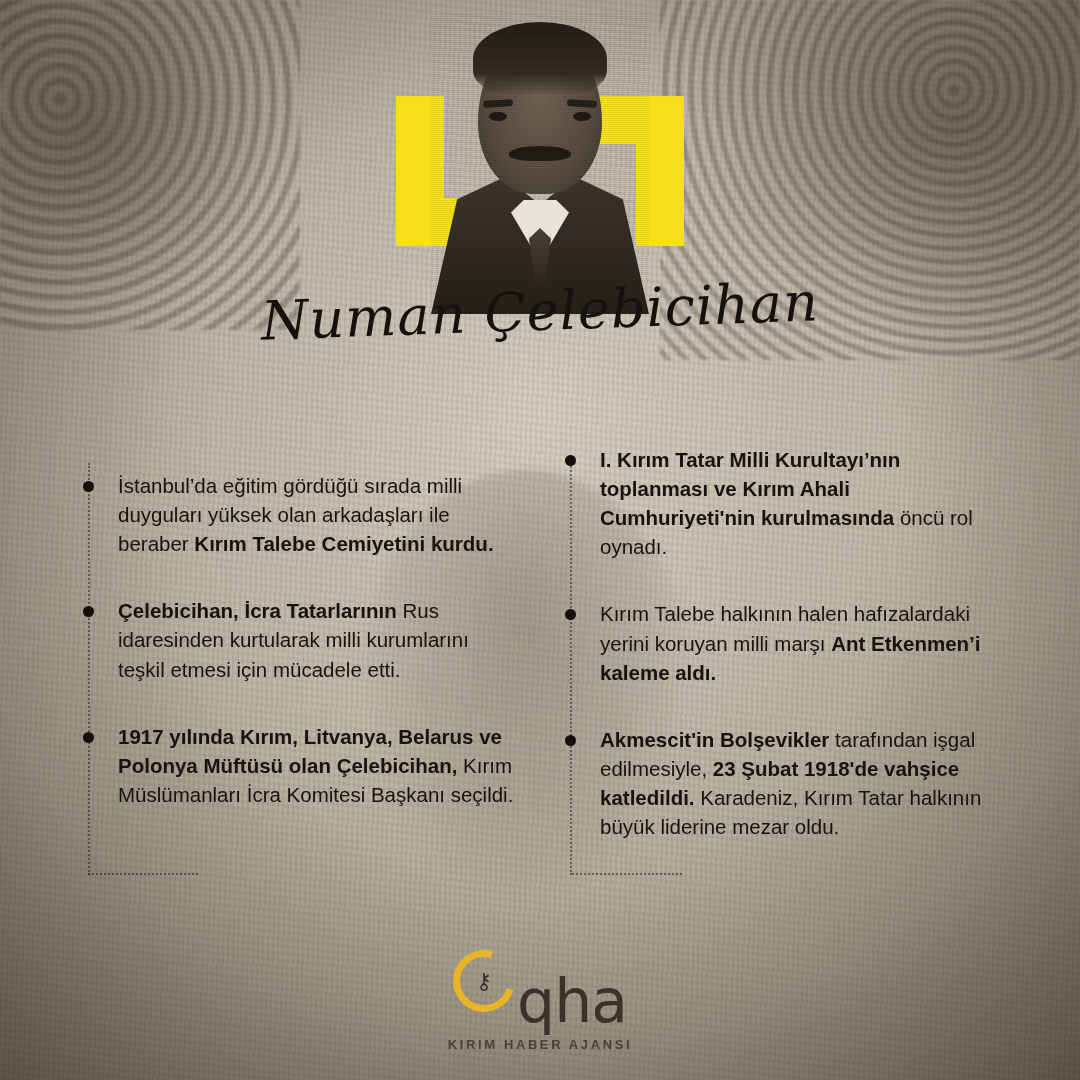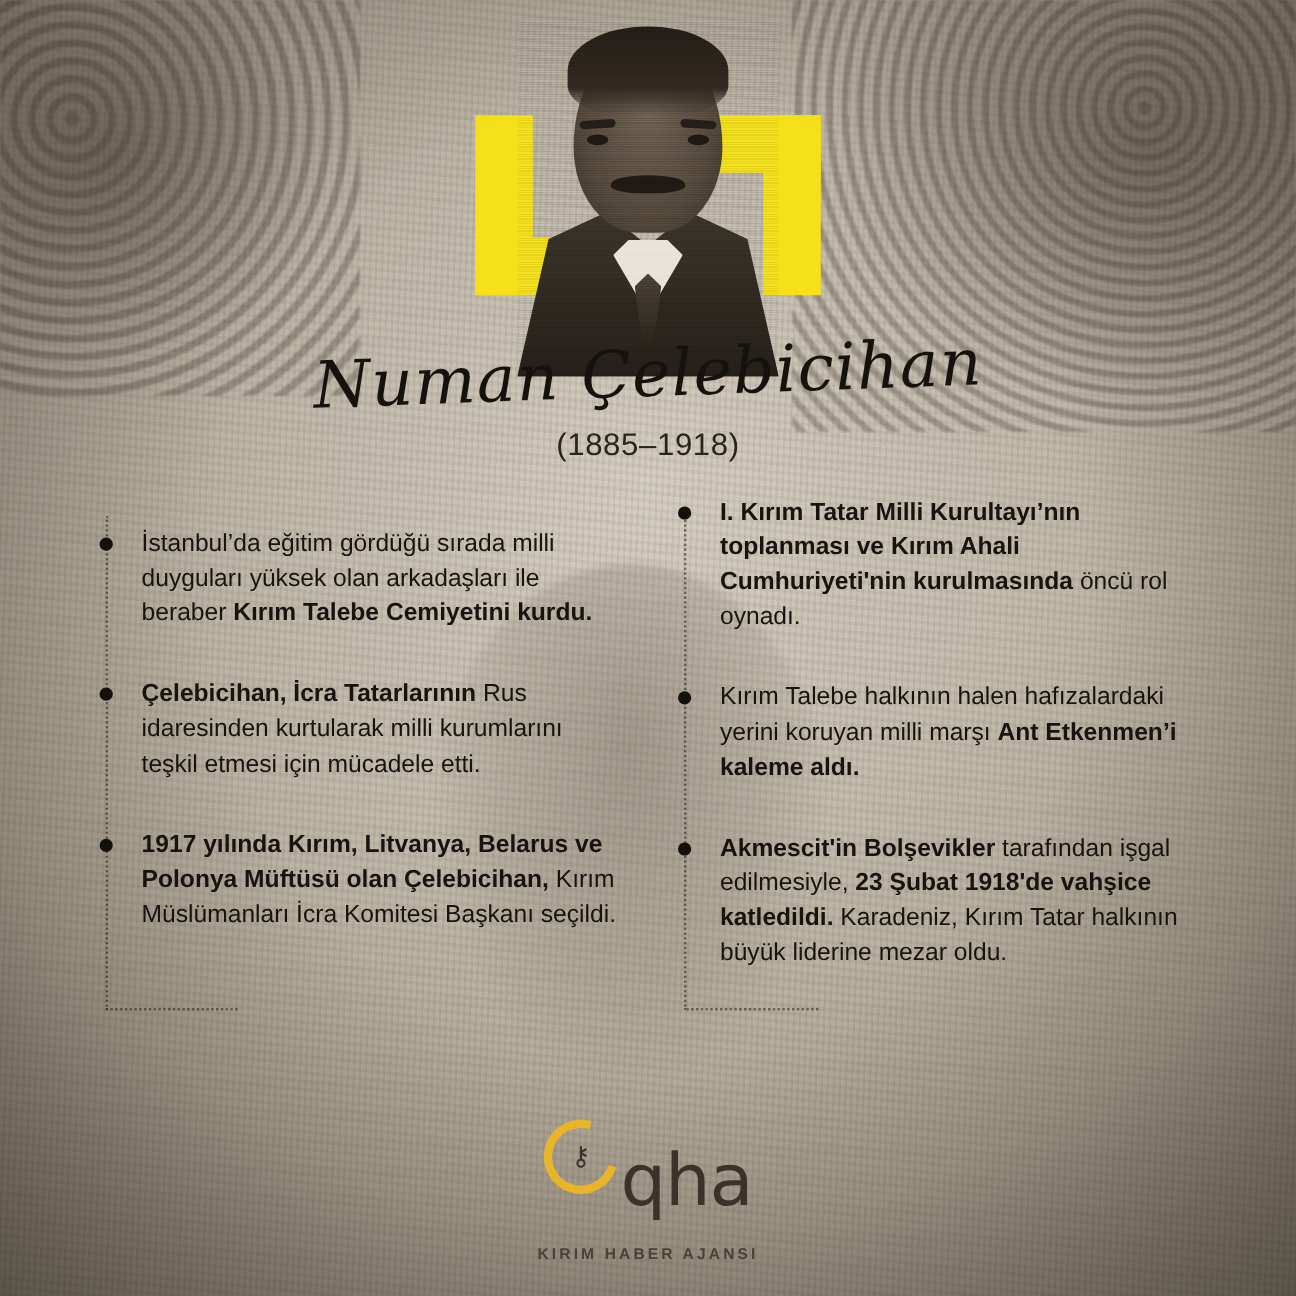--- a/index.html
+++ b/index.html
@@ -212,20 +212,21 @@
   .columns {
     position: relative;
     display: flex;
     gap: 40px;
     padding: 12px 78px 0 78px;
     z-index: 5;
   }
   .col {
     position: relative;
     width: 462px;
+    margin-top: 33px;
   }
   .col.right { padding-top: 0; }
   .col.left  { padding-top: 26px; }
 
   .timeline {
     position: absolute;
     left: 10px;
     top: 18px;
     bottom: 4px;
     width: 0;
@@ -302,21 +303,21 @@
   }
   .logo-text {
     font-size: 60px;
     line-height: 1;
     color: #3a332a;
     font-family: "DejaVu Sans", sans-serif;
     letter-spacing: -1px;
     margin-top: 40px;
   }
   .logo-sub {
-    margin-top: 23px;
+    margin-top: 6px;
     font-size: 13px;
     letter-spacing: 2.6px;
     color: #4a4236;
     font-weight: 700;
   }
 </style>
 </head>
 <body>
 
 <div class="poster">
@@ -341,21 +342,20 @@
       <div class="hair"></div>
       <div class="brow-l"></div>
       <div class="brow-r"></div>
       <div class="eye-l"></div>
       <div class="eye-r"></div>
       <div class="moustache"></div>
       <div class="grain"></div>
     </div>
 
     <div class="signature">Numan Çelebicihan</div>
-    <div class="lifespan">(1885–1918)</div>
   </div>
 
   <div class="columns">
     <div class="col left">
       <div class="timeline"></div>
       <div id="left-list">
           <div class="bullet-item">
             <span class="dot"></span>
             <p><span>İstanbul’da eğitim gördüğü sırada milli duyguları yüksek olan arkadaşları ile beraber </span><b>Kırım Talebe Cemiyetini kurdu.</b></p>
           </div>

